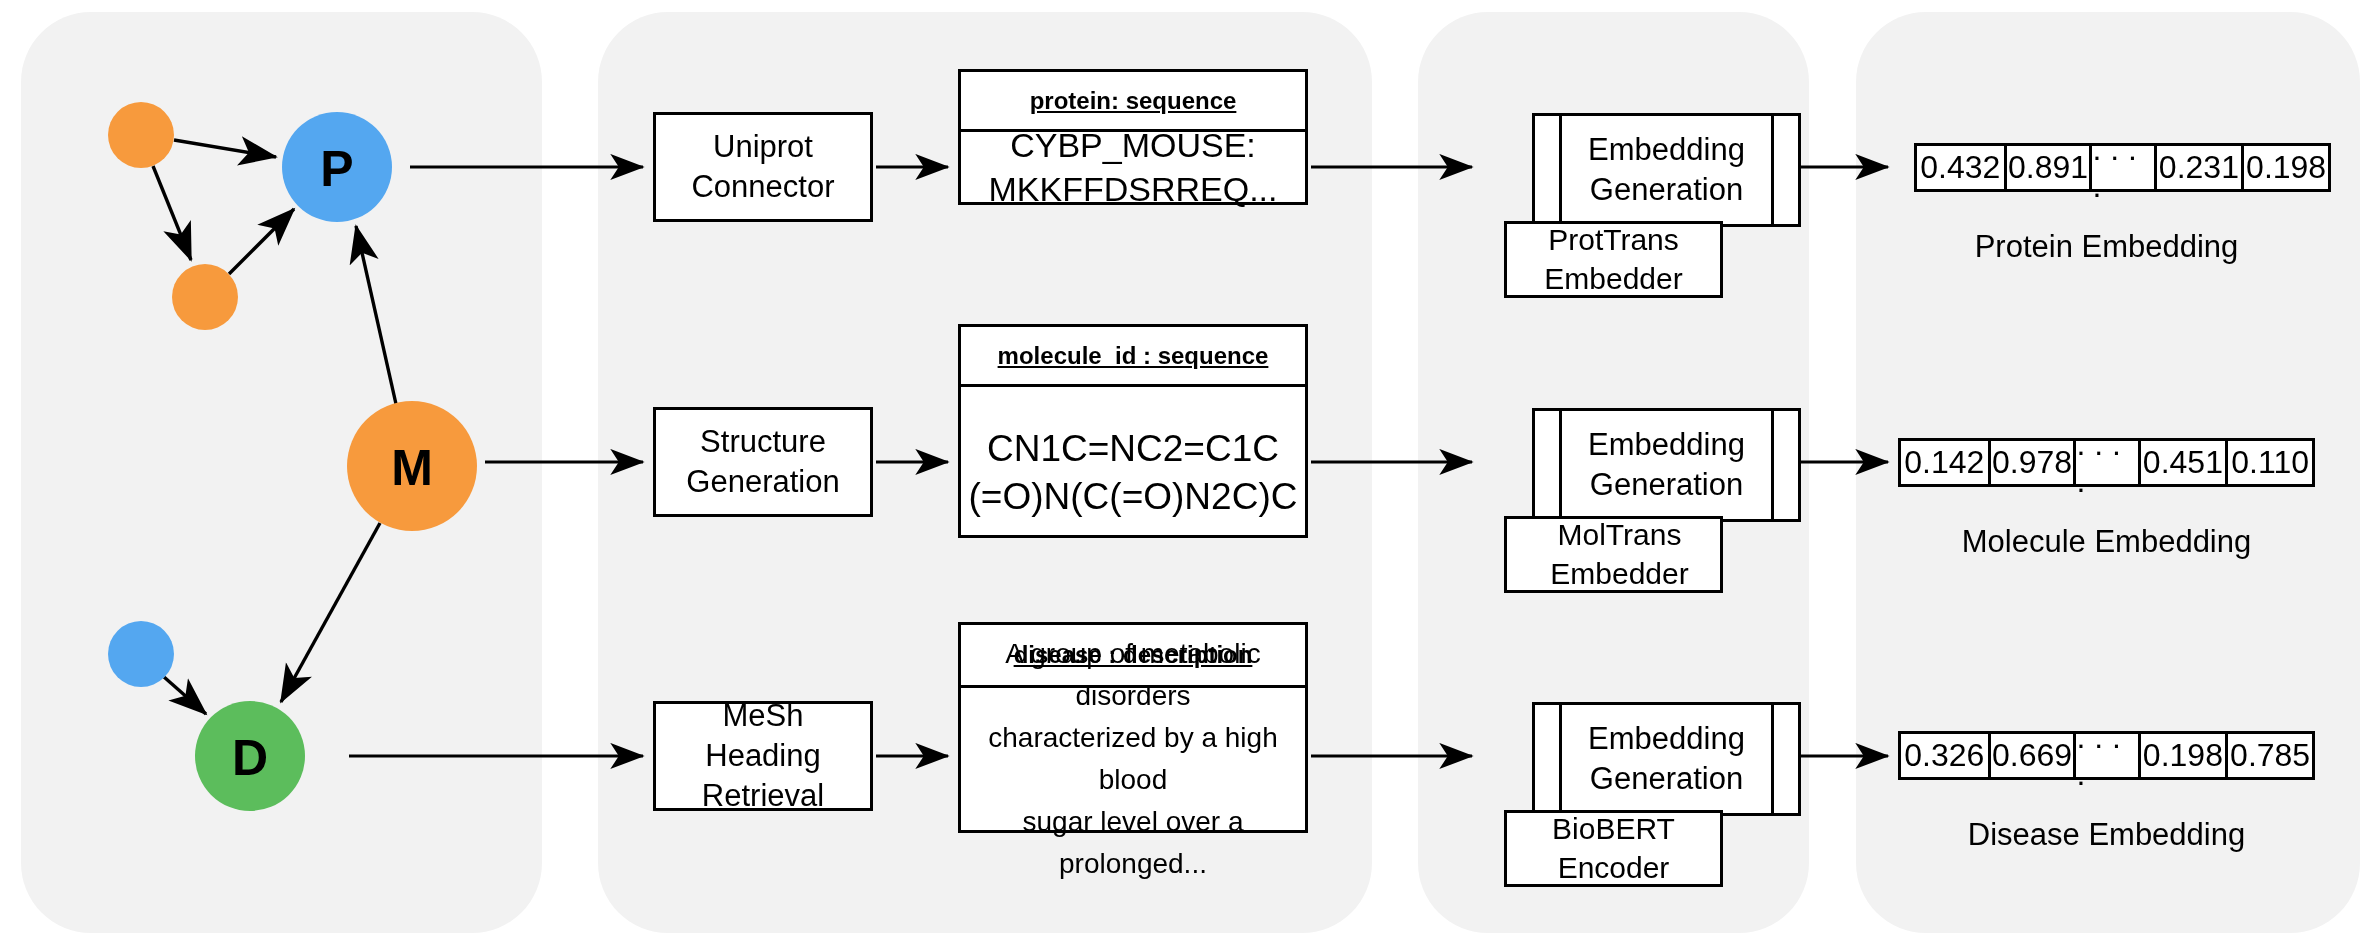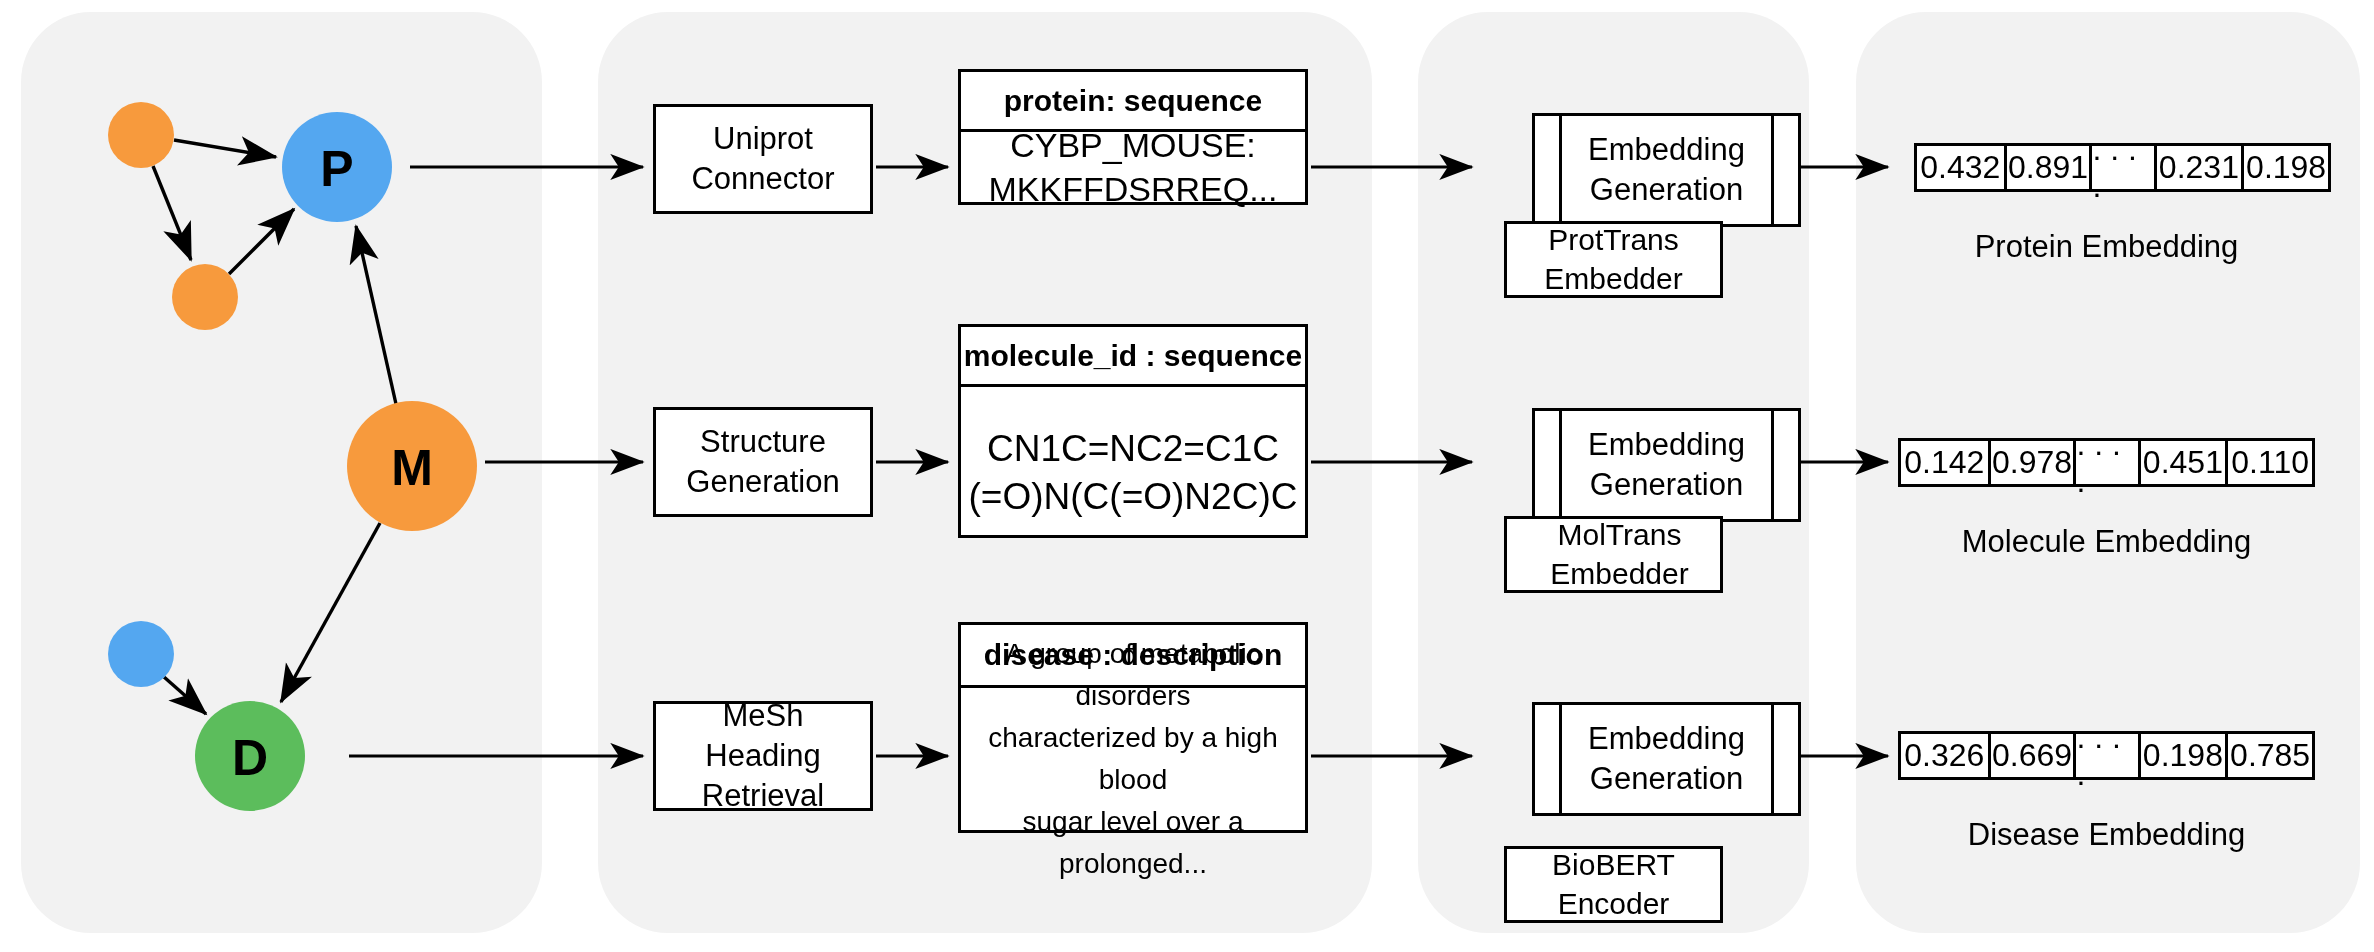--- a/index.html
+++ b/index.html
@@ -9,21 +9,21 @@
   }
   .panel{
     position:absolute;top:12px;height:921px;background:#F2F2F2;border-radius:70px;
   }
   .overlay{position:absolute;left:0;top:0;width:2374px;height:952px;pointer-events:none;}
   .abs{position:absolute;box-sizing:border-box;}
   .wbox{background:#fff;border:3px solid #000;}
   .flexc{display:flex;align-items:center;justify-content:center;text-align:center;}
   .retrieval-box{left:653px;width:220px;height:110px;font-size:31px;line-height:1.3;padding:0 8px;}
   .record-box{left:958px;width:350px;}
-  .record-header{box-sizing:border-box;border-bottom:3px solid #000;font-weight:bold;font-size:30px;}
+  .record-header{box-sizing:border-box;border-bottom:3px solid #000;font-weight:bold;font-size:24px;text-decoration:underline;}
   .record-body{white-space:pre-line;}
   .body-r1{font-size:34px;line-height:1.3;}
   .body-r2{font-size:37px;line-height:1.3;}
   .body-r3{font-size:28px;line-height:1.5;}
   .gen-box{left:1532px;width:263px;height:108px;position:absolute;}
   .gen-inner{position:absolute;top:0;bottom:0;width:0;border-left:3px solid #000;}
   .gen-inner.l{left:24px;} .gen-inner.r{right:24px;}
   .gen-label{position:absolute;left:30px;right:30px;top:0;bottom:0;
     display:flex;align-items:center;justify-content:center;text-align:center;
     font-size:31px;line-height:1.3;}
@@ -81,21 +81,21 @@
     <circle cx="337" cy="167" r="55" fill="#54A7F0"></circle>
     <circle cx="412" cy="466" r="65" fill="#F79A3D"></circle>
     <circle cx="250" cy="756" r="55" fill="#5CBD5C"></circle>
     <text x="337" y="169" font-size="50" font-weight="bold" text-anchor="middle" dominant-baseline="central">P</text>
     <text x="412" y="468" font-size="50" font-weight="bold" text-anchor="middle" dominant-baseline="central">M</text>
     <text x="250" y="758" font-size="50" font-weight="bold" text-anchor="middle" dominant-baseline="central">D</text>
   </g>
 </svg>
 
 <div>
-  <div class="abs wbox flexc retrieval-box" style="top:104px;">Uniprot Connector</div>
+  <div class="abs wbox flexc retrieval-box" style="top:112px;">Uniprot Connector</div>
 
   <div class="abs wbox record-box" style="top:69px;height:136px;">
     <div class="record-header flexc" style="height:60px;">protein: sequence</div>
     <div class="record-body body-r1 flexc" style="height:70px;">CYBP_MOUSE:
 MKKFFDSRREQ...</div>
   </div>
 
   <div class="gen-box wbox" style="top:113px;">
     <div class="gen-inner l"></div>
     <div class="gen-inner r"></div>
@@ -147,21 +147,21 @@
     <div class="record-body body-r3 flexc" style="height:142px;">A group of metabolic disorders
 characterized by a high blood
 sugar level over a prolonged...</div>
   </div>
 
   <div class="gen-box wbox" style="top:702px;">
     <div class="gen-inner l"></div>
     <div class="gen-inner r"></div>
     <div class="gen-label">Embedding Generation</div>
   </div>
-  <div class="abs wbox flexc embedder-box" style="top:846px;">BioBERT Encoder</div>
+  <div class="abs wbox flexc embedder-box" style="top:810px;">BioBERT Encoder</div>
 
   <div class="abs vector" style="top:731px;">
     <div class="vcell c0">0.326</div>
     <div class="vcell c1">0.669</div>
     <div class="vcell c2">. . . .</div>
     <div class="vcell c3">0.198</div>
     <div class="vcell c4">0.785</div>
   </div>
   <div class="abs flexc emb-label" style="top:814px;">Disease Embedding</div>
 </div>

